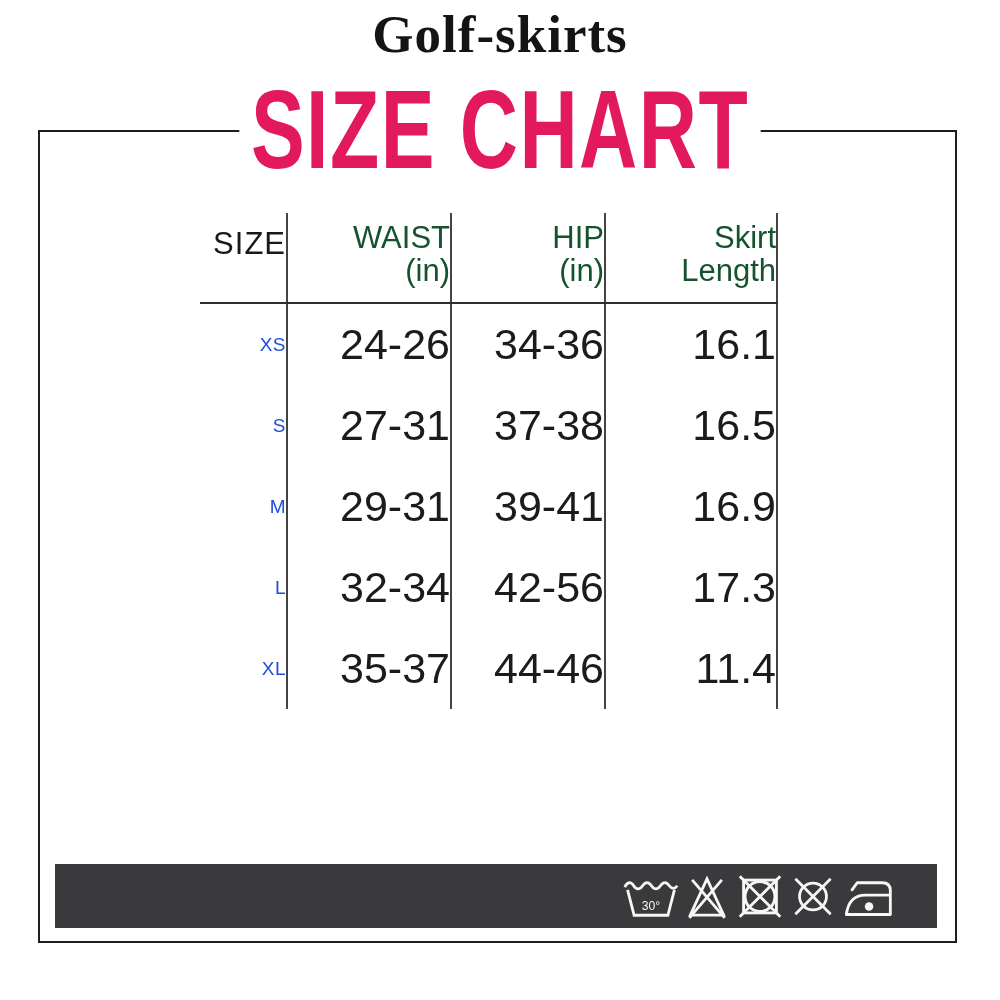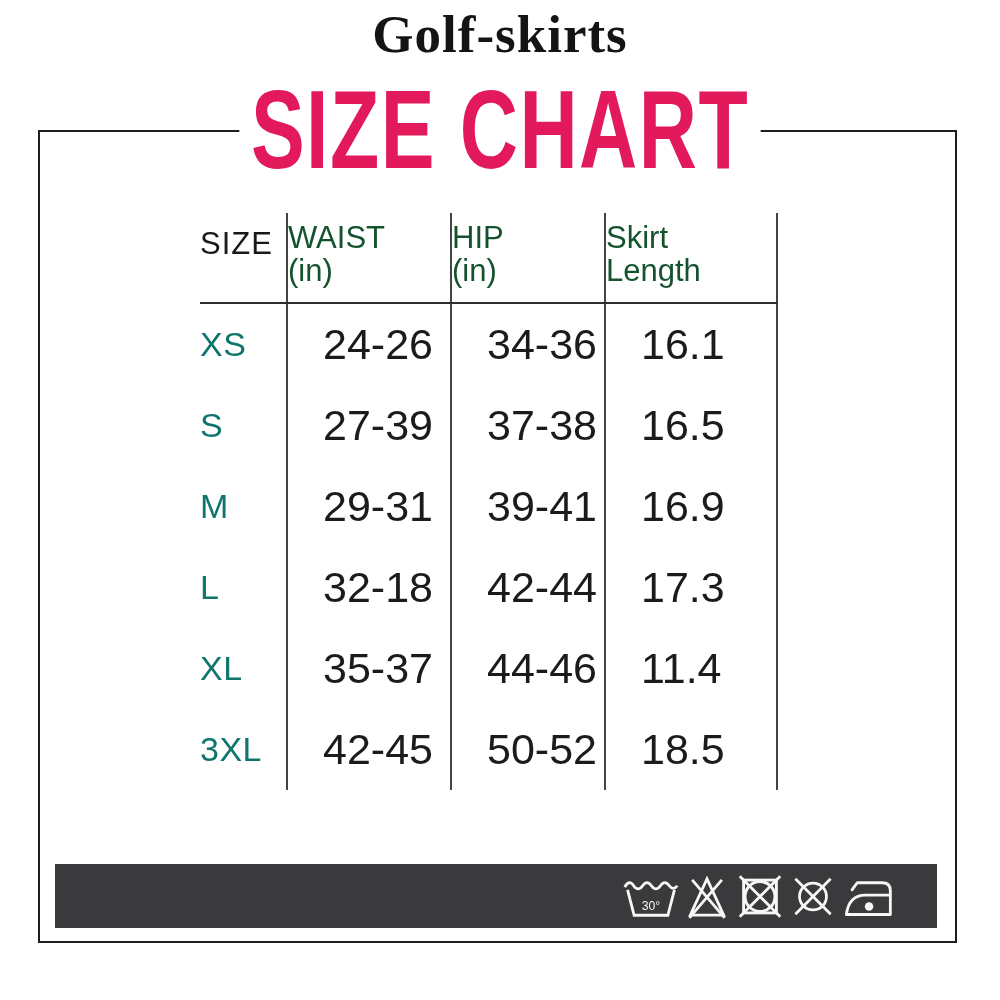--- a/index.html
+++ b/index.html
@@ -37,33 +37,33 @@
   table.size-table {
     position:absolute; left:200px; top:213px; border-collapse:collapse;
     table-layout:fixed;
   }
   .size-table col.c-size   { width:87px;  }
   .size-table col.c-waist  { width:164px; }
   .size-table col.c-hip    { width:154px; }
   .size-table col.c-length { width:172px; }
 
   .size-table th, .size-table td {
-    text-align:left; padding:0; border-right:2px solid #434343;
+    text-align:right; padding:0; border-right:2px solid #434343;
   }
   .size-table th {
     height:75px; vertical-align:top; padding-top:8px;
     border-bottom:2px solid #2e2e2e; font-weight:400; line-height:1.08;
   }
   .size-table th.hdr-size {
     border-right:2px solid #434343;
     font-size:31px; color:#191919; letter-spacing:1px; padding-top:14px;
   }
   .size-table th .pink { color:#14532d; font-size:31px; }
   .size-table td { height:81px; vertical-align:middle; }
-  td.cell-size  { font-size:34px; color:#0f766e; letter-spacing:0.5px; }
+  td.cell-size  { font-size:19px; color:#1d4ed8; letter-spacing:0.5px; }
   td.cell-value { font-size:43px; color:#1b1b1b;padding-left:35px; }
 
   
   .care-bar {
     position:absolute; left:55px; top:864px; width:882px; height:64px;
     background:#3a393b; box-sizing:border-box;
     display:flex; align-items:center; justify-content:flex-end;
     padding-right:36px;
   }
   .care-bar svg { display:block; }
@@ -112,47 +112,41 @@
     </thead>
     <tbody>
       <tr>
         <td class="cell-size">XS</td>
         <td class="cell-value">24-26</td>
         <td class="cell-value">34-36</td>
         <td class="cell-value">16.1</td>
       </tr>
       <tr>
         <td class="cell-size">S</td>
-        <td class="cell-value">27-39</td>
+        <td class="cell-value">27-31</td>
         <td class="cell-value">37-38</td>
         <td class="cell-value">16.5</td>
       </tr>
       <tr>
         <td class="cell-size">M</td>
         <td class="cell-value">29-31</td>
         <td class="cell-value">39-41</td>
         <td class="cell-value">16.9</td>
       </tr>
       <tr>
         <td class="cell-size">L</td>
-        <td class="cell-value">32-18</td>
-        <td class="cell-value">42-44</td>
+        <td class="cell-value">32-34</td>
+        <td class="cell-value">42-56</td>
         <td class="cell-value">17.3</td>
       </tr>
       <tr>
         <td class="cell-size">XL</td>
         <td class="cell-value">35-37</td>
         <td class="cell-value">44-46</td>
         <td class="cell-value">11.4</td>
-      </tr>
-      <tr>
-        <td class="cell-size">3XL</td>
-        <td class="cell-value">42-45</td>
-        <td class="cell-value">50-52</td>
-        <td class="cell-value">18.5</td>
       </tr>
     </tbody>
   </table>
 
   <div class="care-bar">
 
     <svg width="60" height="53" viewBox="0 0 64 56">
       <path class="care-stroke" d="M4 18 C7 12 10.5 12 13.5 16.5 C16.5 21 20 21 23 16.5 C26 12 29.5 12 32.5 16.5 C35.5 21 39 21 42 16.5 C45 12 48.5 12 51.5 16.5 C54.5 20.5 57.5 20 60 16.5"></path>
       <path class="care-stroke" d="M7 21 L14 48 L50 48 L57 21"></path>
       <text class="wash-temp" x="32" y="42" text-anchor="middle">30°</text>

